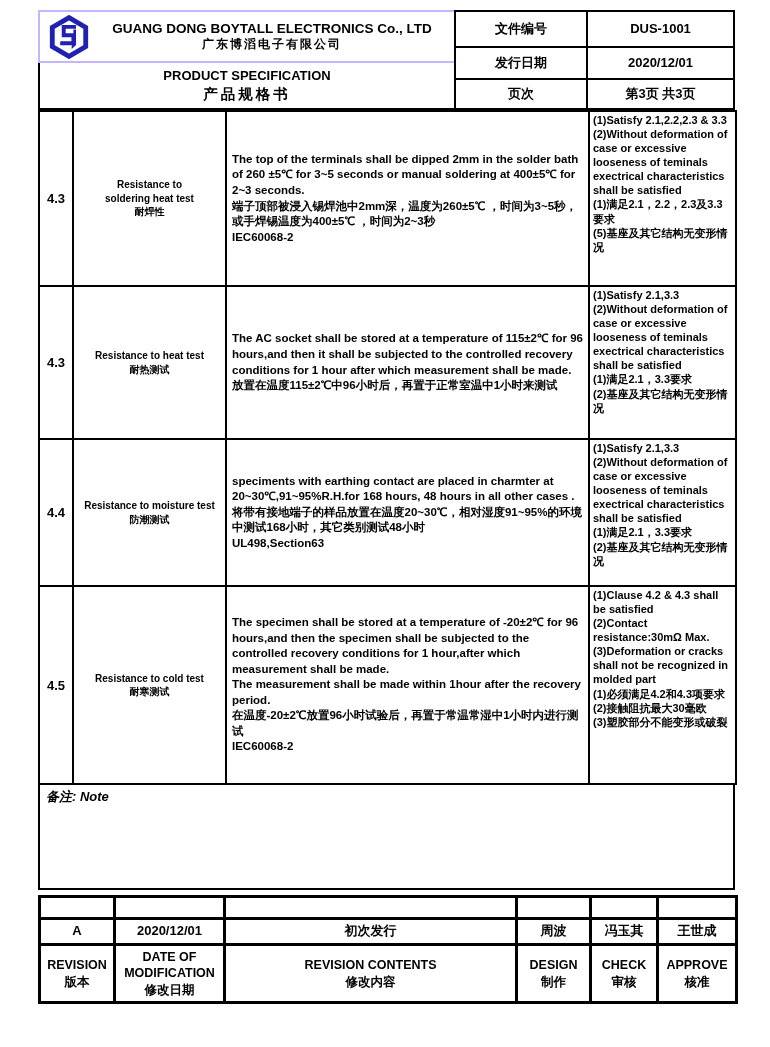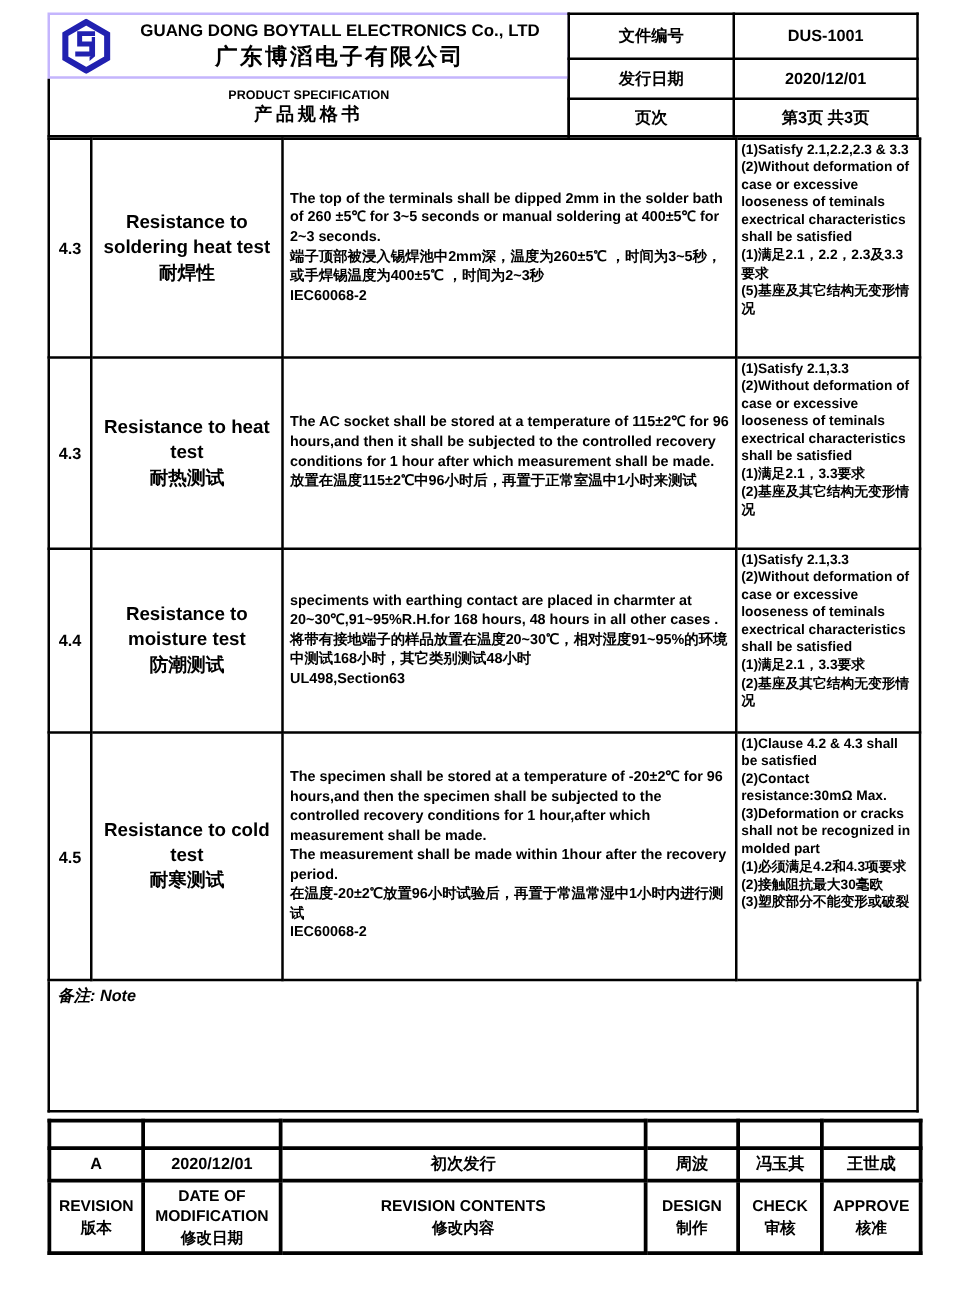--- a/index.html
+++ b/index.html
@@ -17,44 +17,44 @@
   
   .header { display: flex; width: 697px; }
   .header-left { width: 418px; }
   .company-box {
     height: 53px; border: 2px solid #c4b5fd;
     display: flex; align-items: center; padding: 1px 3px;
   }
   .logo-wrap { flex: 0 0 auto; margin: 0 2px 0 4px; display: flex; align-items: center; }
   .company-names { flex: 1; text-align: center; line-height: 1.25; }
   .company-en { font-size: 13.5px; }
-  .company-cn { font-size: 18px; letter-spacing: 2px; }
+  .company-cn { font-size: 12px; letter-spacing: 2px; }
   .title-box {
     height: 47px; border: 2px solid #000; border-top: none;
     display: flex; flex-direction: column; justify-content: center;
     text-align: center; line-height: 1.3;
   }
-  .title-en { font-size: 10px; }
+  .title-en { font-size: 13px; }
   .title-cn { font-size: 14.5px; letter-spacing: 3px; }
 
   .info-table {
     border-collapse: collapse; table-layout: fixed;
     width: 281px; margin-left: -2px; height: 100px;
   }
   .info-table td {
     border: 2px solid #000; text-align: center; vertical-align: middle;
     font-size: 13px; overflow: hidden;
   }
   .info-label { width: 132px; }
 
   
   .main-table { border-collapse: collapse; table-layout: fixed; width: 697px; }
   .main-table td { border: 2px solid #000; overflow: hidden; }
   .c-item { text-align: center; vertical-align: middle; font-size: 13px; }
-  .c-name { text-align: center; vertical-align: middle; font-size: 15px; line-height: 1.35; padding: 0 2px; }
+  .c-name { text-align: center; vertical-align: middle; font-size: 10px; line-height: 1.35; padding: 0 2px; }
   .c-desc { font-size: 11.5px; line-height: 1.35; padding: 2px 5px; vertical-align: middle; }
   .c-req  { font-size: 11px; line-height: 1.28; padding: 1px 3px; vertical-align: top; margin-top: 39px; }
   .pre { white-space: pre-line; }
   .r0 { height: 175px; } .r1 { height: 153px; } .r2 { height: 147px; } .r3 { height: 198px; }
 
   
   .note-box {
     border: 2px solid #000; border-top: none;
     height: 105px; padding: 3px 6px; font-size: 13px; font-style: italic;
   }

